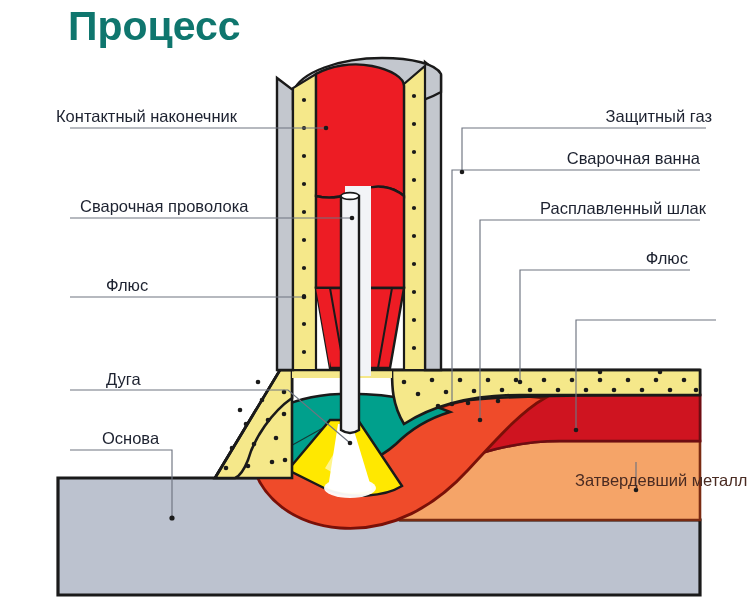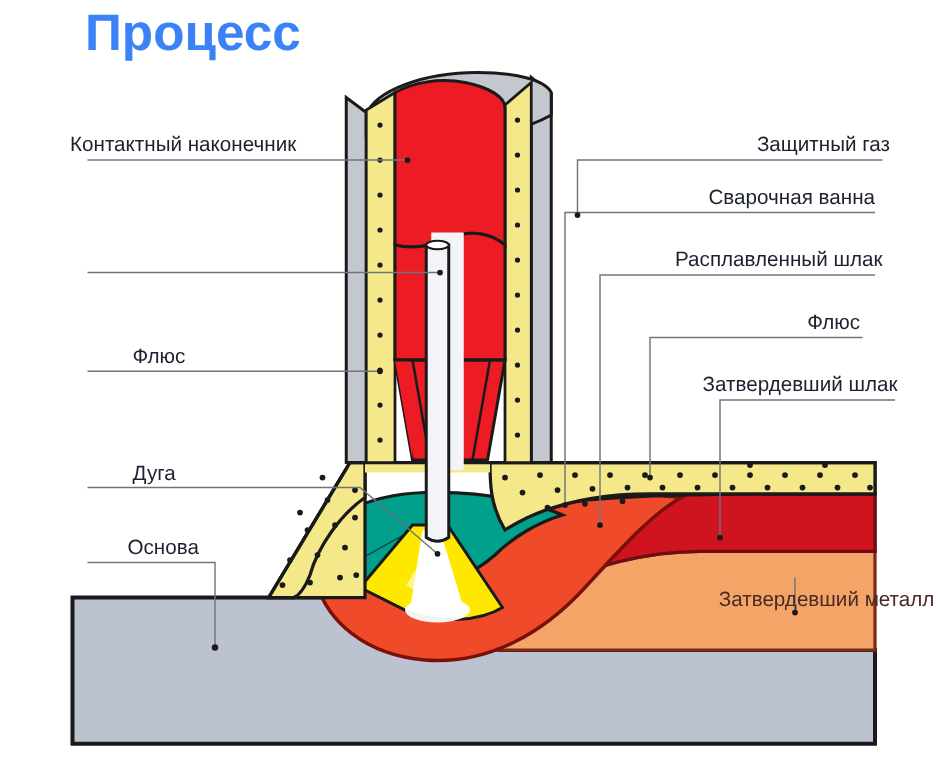--- a/index.html
+++ b/index.html
@@ -11,21 +11,21 @@
   #stage{position:absolute;left:0;top:0;width:750px;height:607px;}
   #diagram{position:absolute;left:0;top:0;width:750px;height:607px;}
   .lbl{
     position:absolute;white-space:nowrap;
     font-family:"Liberation Sans","DejaVu Sans",sans-serif;
     font-size:16.5px;color:#1d2230;line-height:1;margin-left:44px;
   }
   .lbl.right{text-align:center;}
   #title{
     position:absolute;left:68px;top:6px;
-    font-size:41px;font-weight:bold;color:#3b82f6;
+    font-size:41px;font-weight:bold;color:#0f766e;
     letter-spacing:0px;line-height:1;
     font-family:"Liberation Sans","DejaVu Sans",sans-serif;
     text-align:right;
   }
   .ondiag{color:#4a2b22;}
 </style>
 </head>
 <body>
 
 <div id="stage">
@@ -233,25 +233,25 @@
       <circle cx="452" cy="404" r="2.3"></circle>
       <circle cx="480" cy="420" r="2.3"></circle>
       <circle cx="520" cy="382" r="2.3"></circle>
       <circle cx="576" cy="430" r="2.3"></circle>
       <circle cx="636" cy="490" r="2.3"></circle>
     </g>
 
   </svg>
 
   <div class="lbl" style="left:12px;top:108px;">Контактный наконечник</div>
+  <div class="lbl" style="left:36px;top:198px;">Сварочная проволока</div>
   <div class="lbl" style="left:62px;top:277px;">Флюс</div>
   <div class="lbl" style="left:62px;top:371px;">Дуга</div>
   <div class="lbl" style="left:58px;top:430px;">Основа</div>
 
   <div class="lbl right" style="right:38px;top:108px;">Защитный газ</div>
   <div class="lbl right" style="right:44px;top:200px;">Расплавленный шлак</div>
   <div class="lbl right" style="right:50px;top:150px;">Сварочная ванна</div>
   <div class="lbl right" style="right:62px;top:250px;">Флюс</div>
-  <div class="lbl right" style="right:32px;top:300px;">Затвердевший шлак</div>
 
   <div class="lbl ondiag" style="left:531px;top:472px;">Затвердевший металл</div>
 
 </div>
 
 </body></html>

